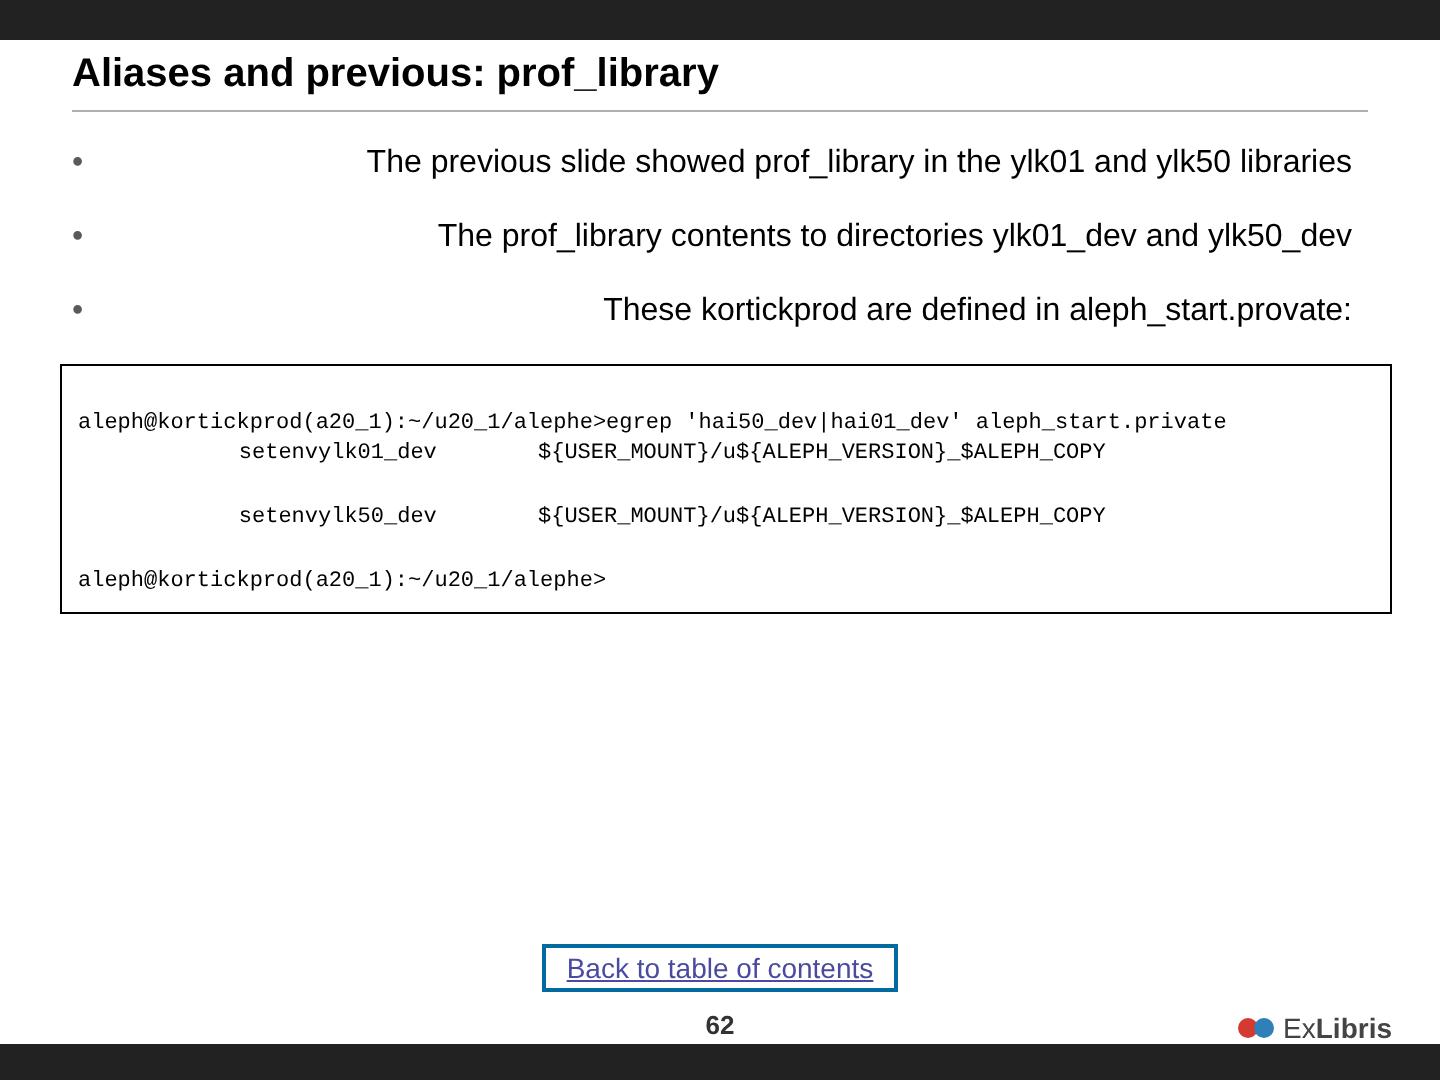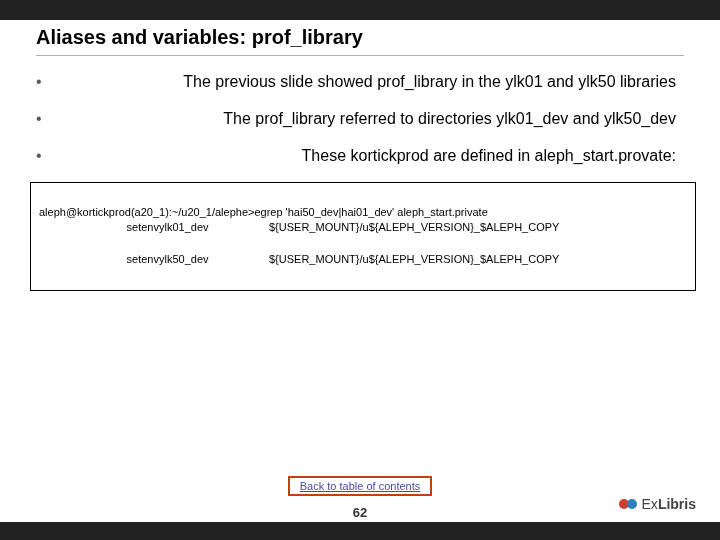--- a/index.html
+++ b/index.html
@@ -51,59 +51,59 @@
     color: #5a5a5a;
   }
   .bullet .text {
     flex: 1;
     text-align: right;
   }
   .code-box {
     margin: 0 24px 0 30px;
     border: 1.5px solid #000;
     padding: 6px 8px;
-    font-family: Liberation Sans, sans-serif;
+    font-family: Liberation Mono, monospace;
     font-size: 11px;
     line-height: 1.45;
     white-space: pre;
     overflow: hidden;
   }
   .code-indent {
     padding-left: 40px;
   }
   .code-col1 { display: inline-block; width: 80px; text-align: right; }
   .code-col2 { display: inline-block; width: 110px; }
   .toc-link {
     position: absolute;
     left: 0;
     right: 0;
     bottom: 44px;
     text-align: center;
   }
   .toc-link a {
     display: inline-block;
-    border: 2px solid #c2410c;
+    border: 2px solid #0369a1;
     padding: 2px 10px;
-    font-size: 11px;
+    font-size: 14px;
     color: #4a4aa0;
   }
   .pagenum {
     position: absolute;
     left: 0;
     right: 0;
     bottom: 20px;
     text-align: center;
     font-size: 13px;
     font-weight: bold;
     color: #333;
   }
   .logo {
     position: absolute;
     right: 24px;
-    bottom: 26px;
+    bottom: 16px;
     display: flex;
     align-items: center;
     gap: 4px;
   }
   .logo svg { display: block; }
   .logo-text {
     font-size: 14px;
     color: #444;
   }
   .logo-text .b { font-weight: bold; }
@@ -116,43 +116,44 @@
     background: #222;
   }
 </style>
 </head>
 <body>
 
 <div class="slide">
   <div class="topbar"></div>
 
   <div class="title-wrap">
-    <h1 class="title">Aliases and variables: prof_library</h1>
+    <h1 class="title">Aliases and previous: prof_library</h1>
     <div class="title-underline"></div>
   </div>
 
   <div class="body">
     <div class="bullet">
       <div class="dot">•</div>
       <div class="text">The previous slide showed prof_library in the ylk01 and ylk50 libraries</div>
     </div>
     <div class="bullet">
       <div class="dot">•</div>
-      <div class="text">The prof_library referred to directories ylk01_dev and ylk50_dev</div>
+      <div class="text">The prof_library contents to directories ylk01_dev and ylk50_dev</div>
     </div>
     <div class="bullet">
       <div class="dot">•</div>
       <div class="text">These kortickprod are defined in aleph_start.provate:</div>
     </div>
   </div>
 
   <div class="code-box">
 <span>aleph@kortickprod(a20_1):~/u20_1/alephe&gt;egrep 'hai50_dev|hai01_dev' aleph_start.private</span>
 <div class="code-indent"><span class="code-col1">setenv</span><span class="code-col2">ylk01_dev</span><span>${USER_MOUNT}/u${ALEPH_VERSION}_$ALEPH_COPY</span></div>
 <div class="code-indent"><span class="code-col1">setenv</span><span class="code-col2">ylk50_dev</span><span>${USER_MOUNT}/u${ALEPH_VERSION}_$ALEPH_COPY</span></div>
+<span>aleph@kortickprod(a20_1):~/u20_1/alephe&gt;</span>
 </div>
 
   <div class="toc-link">
     <a href="#">Back to table of contents</a>
   </div>
 
   <div class="pagenum">62</div>
 
   <div class="logo">
     <svg width="20" height="20" viewBox="0 0 20 20">

